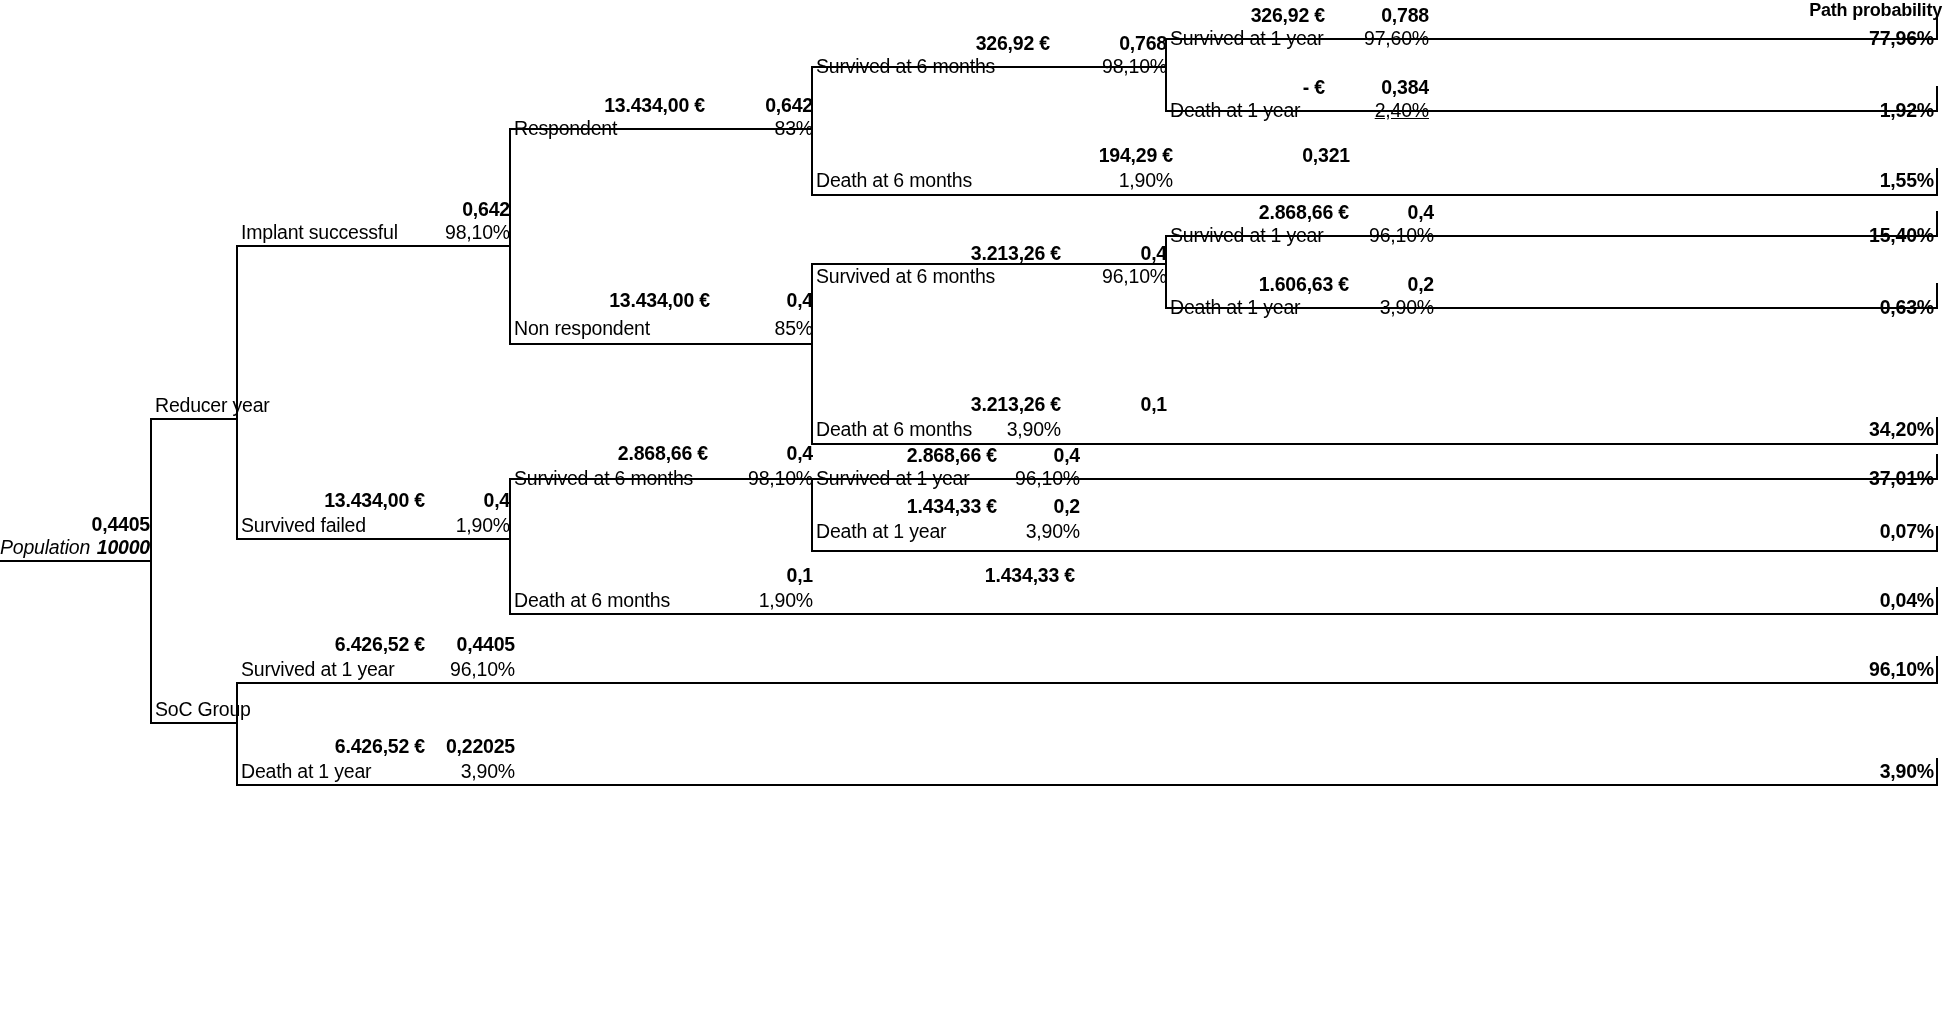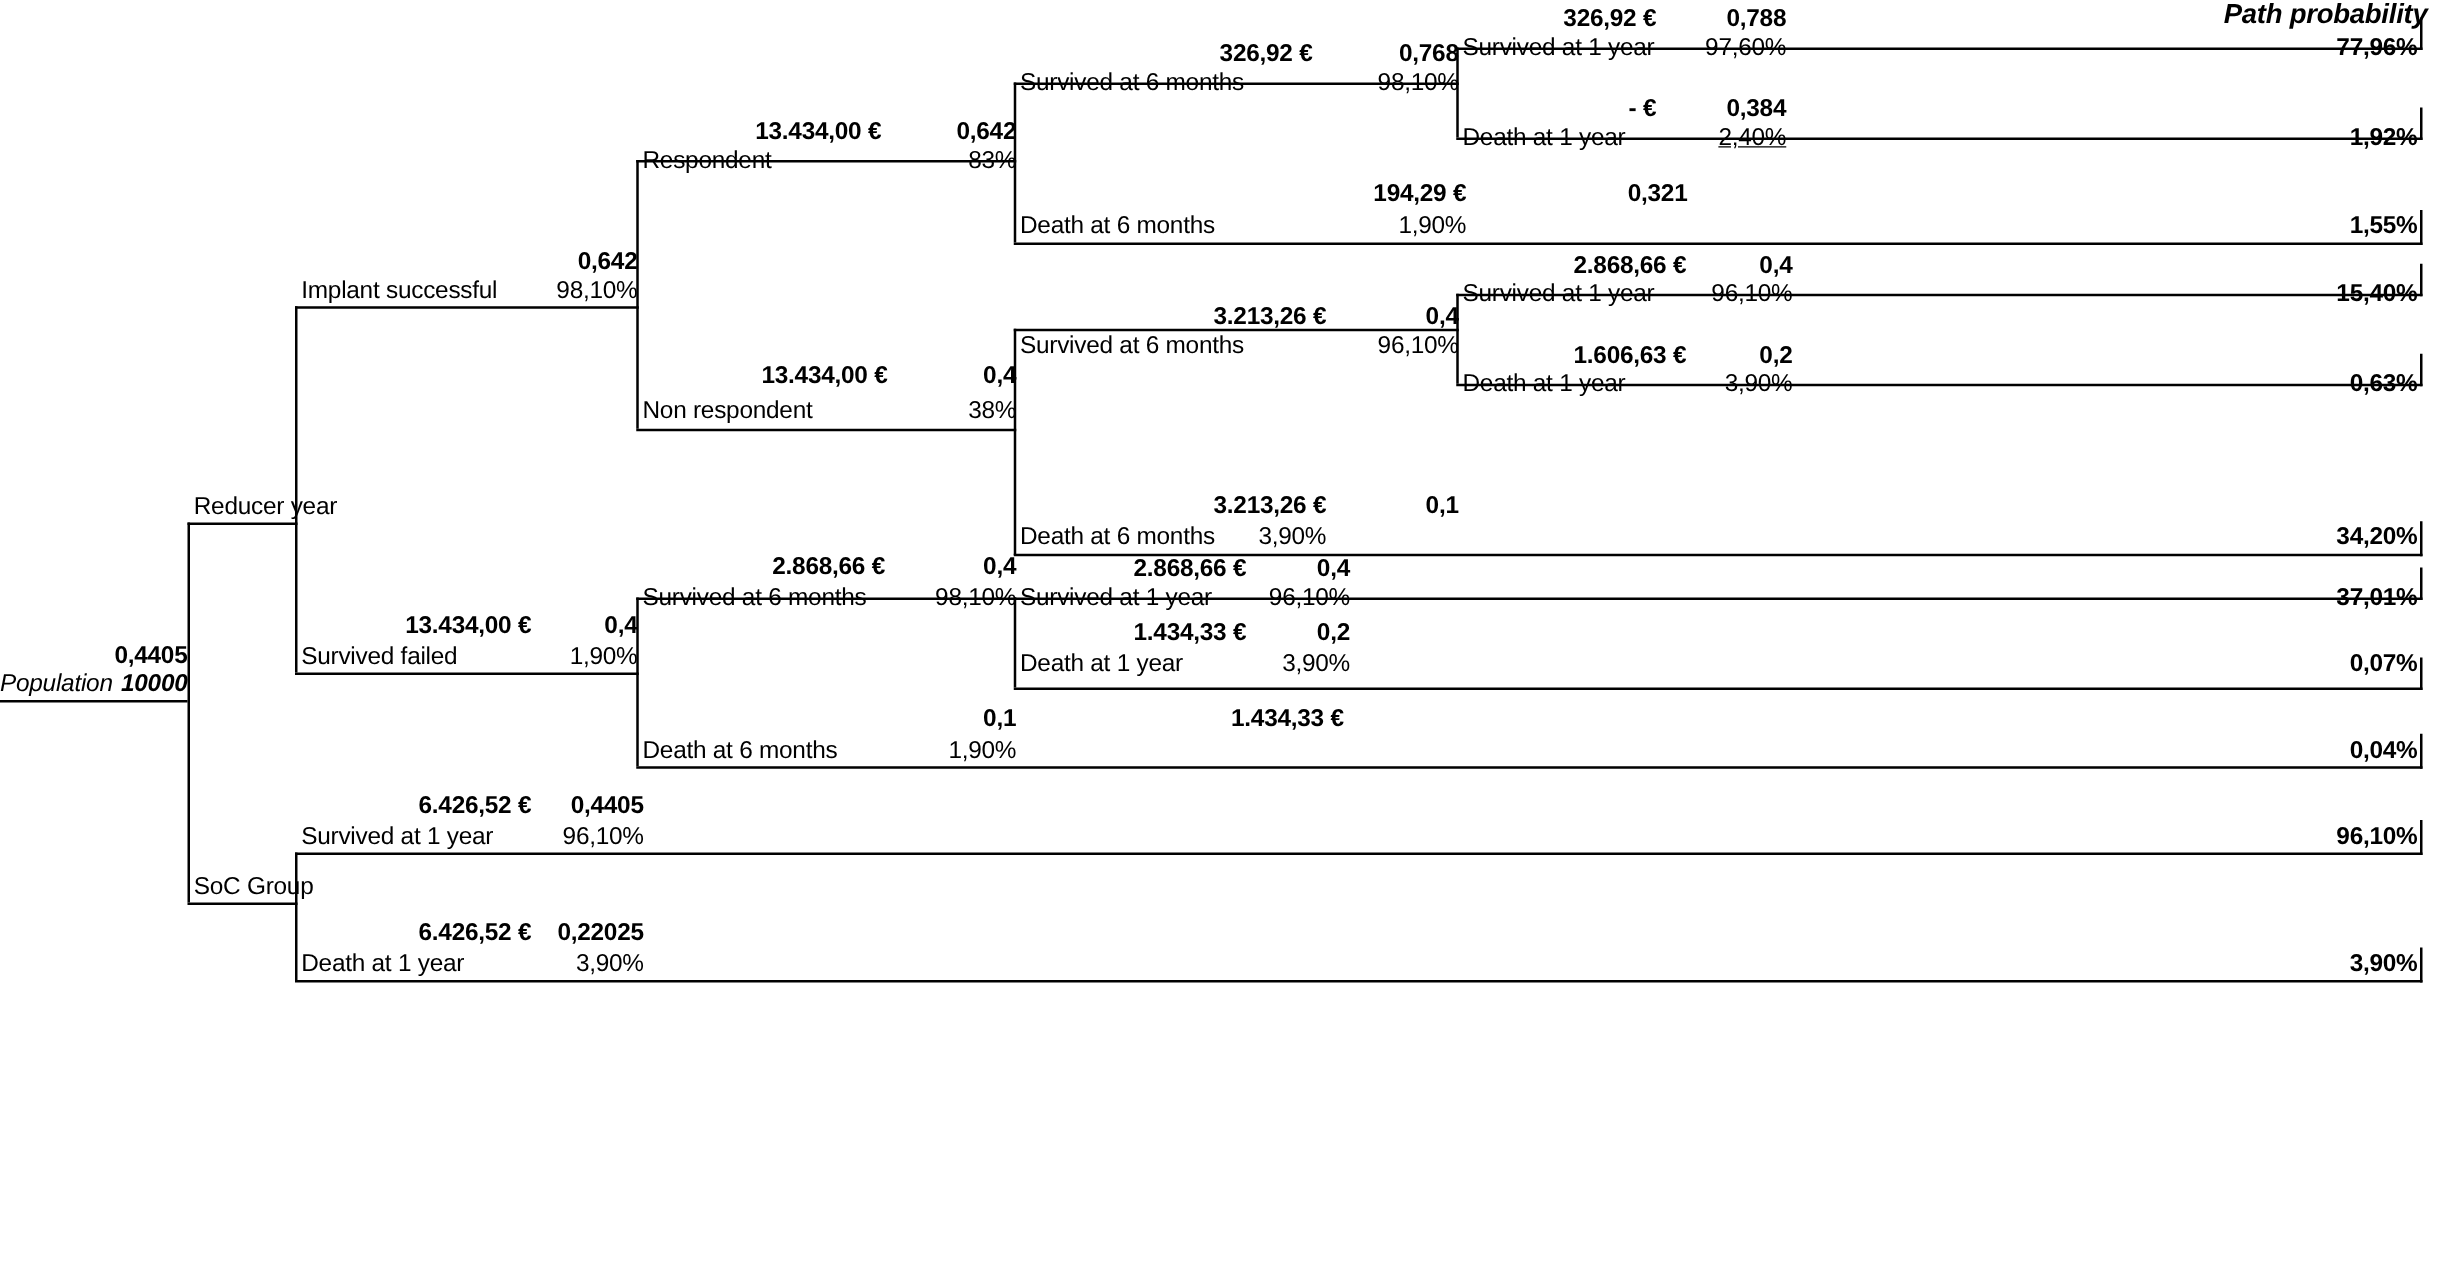--- a/index.html
+++ b/index.html
@@ -20,22 +20,21 @@
     position:absolute;
     font-size:19.5px;
     line-height:21px;
     white-space:nowrap;
     letter-spacing:-0.2px;
   }
   .b{font-weight:bold;}
   .r{text-align:right;}
   .hdr{
     font-weight:bold;
-    font-style:italic;
-    font-size:22px;
+    font-size:18px;
   }
   .root-lbl{
     font-style:italic;
   }
   
   .h{
     position:absolute;
     background:#000000;
     height:2.4px;
   }
@@ -149,21 +148,21 @@
 
   <div class="t b r" style="left:1020px; top:145px; width:330px;">0,321</div>
   <div class="t b r" style="left:1020px; top:145px; width:153px;">194,29 €</div>
   <div class="t" style="left:816px; top:170px;">Death at 6 months</div>
   <div class="t r" style="left:1020px; top:170px; width:153px;">1,90%</div>
   <div class="t b r" style="left:1600px; top:170px; width:334px;">1,55%</div>
 
   <div class="t b r" style="left:513px; top:290px; width:300px;">0,4</div>
   <div class="t b r" style="left:513px; top:290px; width:197px;">13.434,00 €</div>
   <div class="t" style="left:514px; top:318px;">Non respondent</div>
-  <div class="t r" style="left:513px; top:318px; width:300px;">38%</div>
+  <div class="t r" style="left:513px; top:318px; width:300px;">85%</div>
 
   <div class="t b r" style="left:815px; top:243px; width:352px;">0,4</div>
   <div class="t b r" style="left:815px; top:243px; width:246px;">3.213,26 €</div>
   <div class="t" style="left:816px; top:266px;">Survived at 6 months</div>
   <div class="t r" style="left:815px; top:266px; width:352px;">96,10%</div>
 
   <div class="t b r" style="left:1169px; top:202px; width:265px;">0,4</div>
   <div class="t b r" style="left:1169px; top:202px; width:180px;">2.868,66 €</div>
   <div class="t" style="left:1170px; top:225px;">Survived at 1 year</div>
   <div class="t r" style="left:1169px; top:225px; width:265px;">96,10%</div>

